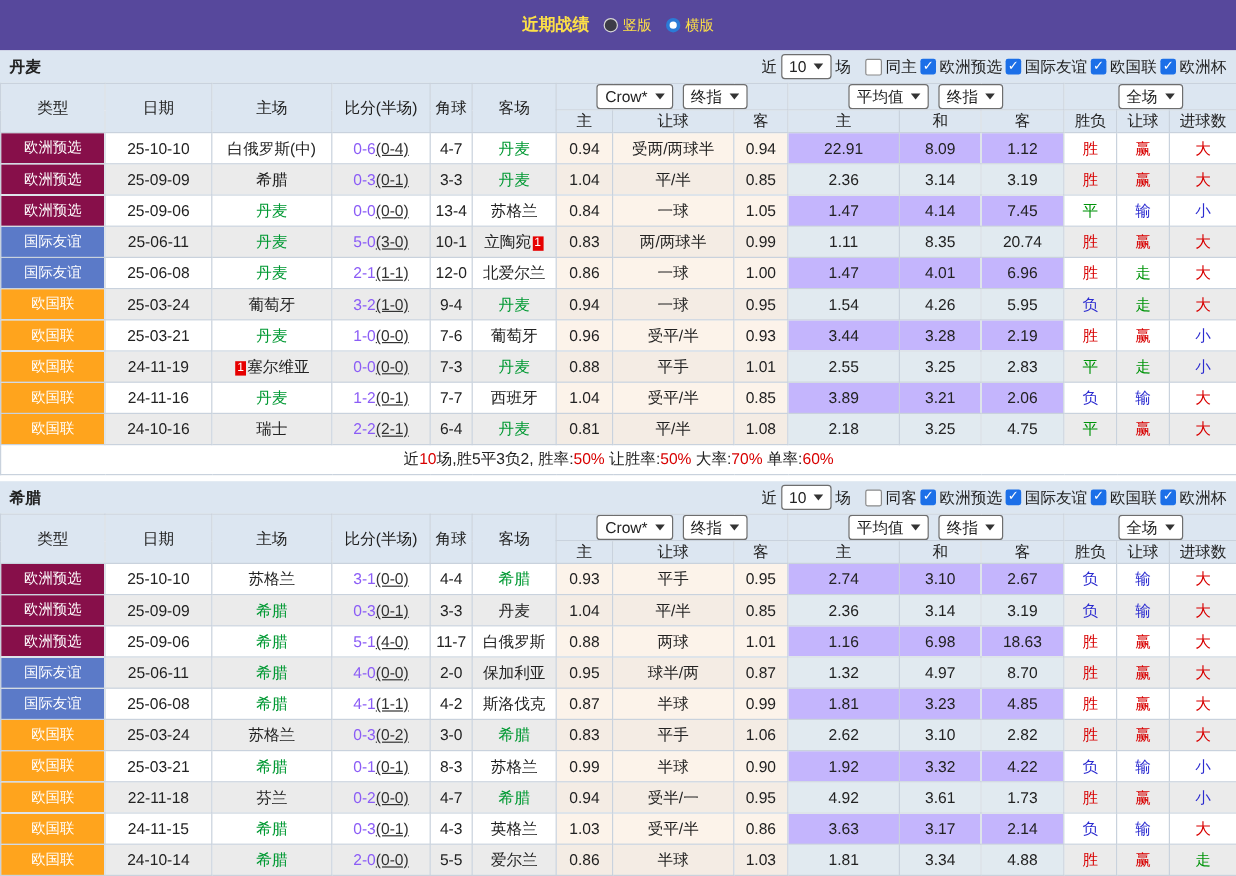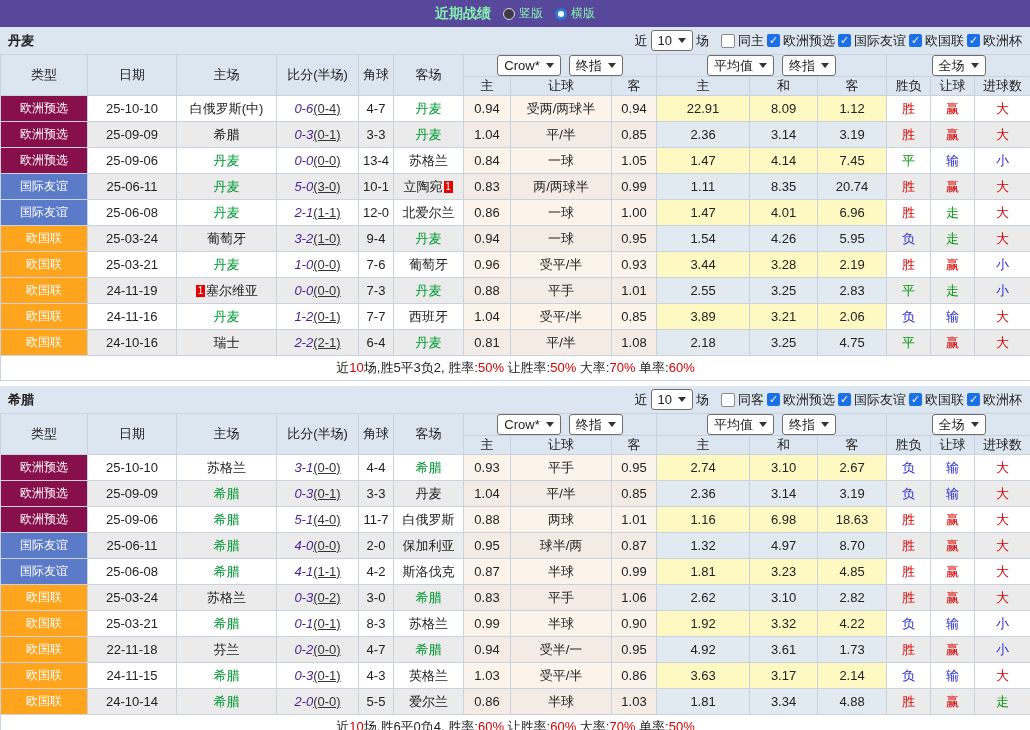--- a/index.html
+++ b/index.html
@@ -1,18 +1,18 @@
 <!DOCTYPE html>
 <html><head>
 <meta charset="utf-8">
 <style>
   html,body{margin:0;padding:0;background:#fff;}
   body{width:1030px;height:730px;overflow:hidden;font-family:"Liberation Sans","DejaVu Sans",sans-serif;color:#222;}
   
-  .topbar{height:27px;background:#57489c;color:#86efac;display:flex;align-items:center;justify-content:center;gap:12px;font-size:14px;}
+  .topbar{height:42px;background:#57489c;color:#fde047;display:flex;align-items:center;justify-content:center;gap:12px;font-size:14px;}
   .topbar .title{font-weight:bold;}
   .radio-opt{display:inline-flex;align-items:center;gap:4px;font-size:12px;cursor:default;}
   .radio{width:12px;height:12px;border-radius:50%;box-sizing:border-box;display:inline-block;}
   .r-dark{background:#3c3c46;border:1px solid #d8d8d8;}
   .r-blue{background:#fff;border:3px solid #2b7bd6;}
   
   .sec-head{height:27px;background:#dce6f1;display:flex;align-items:center;padding:0 8px;font-size:13px;gap:3px;box-sizing:border-box;}
   .sec-head .team{font-weight:bold;margin-right:auto;}
   .sel{display:inline-flex;align-items:center;gap:6px;background:#fff;border:1px solid #6e6e6e;border-radius:3px;padding:0 6px;height:19px;font-size:13px;cursor:default;}
   .caret{width:0;height:0;border-left:4px solid transparent;border-right:4px solid transparent;border-top:5px solid #333;display:inline-block;}
@@ -23,25 +23,25 @@
   
   table{width:1030px;border-collapse:collapse;table-layout:fixed;font-size:13px;}
   th,td{border:1px solid #c9d2dd;text-align:center;padding:0;white-space:nowrap;overflow:hidden;}
   thead th{background:#dce6f1;font-weight:normal;}
   .hdr-drop th{height:21px;}
   .hdr-sub th{height:17px;}
   tbody td{height:25px;}
   tbody tr.stripe td{background:#ebebeb;}
   tbody td.crow{background:#fcf3ea;}
   tbody tr.stripe td.crow{background:#f4ece4;}
-  tbody td.avg{background:#fef9c3;}
+  tbody td.avg{background:#c4b5fd;}
   tbody tr.stripe td.avg{background:#e1eaf0;}
   td.type-cell{color:#fff;font-size:12px;}
   .tg{color:#009933;}
-  .ft{color:#4c1d95;font-style:italic;}
+  .ft{color:#8b5cf6;}
   .ht{color:#333;text-decoration:underline;}
   .t-red{color:#d80000;}
   .t-green{color:#00940a;}
   .t-blue{color:#2b2bd0;}
   .card{display:inline-block;background:#e60000;color:#fff;font-size:10px;line-height:12px;min-width:9px;height:12px;text-align:center;vertical-align:1px;margin:0 1px;}
   tfoot td{height:24px;background:#fff;font-size:13px;}
   .section-gap{height:5px;}
   .drop-group{display:flex;align-items:flex-start;justify-content:center;gap:8px;}
 </style>
 </head>

